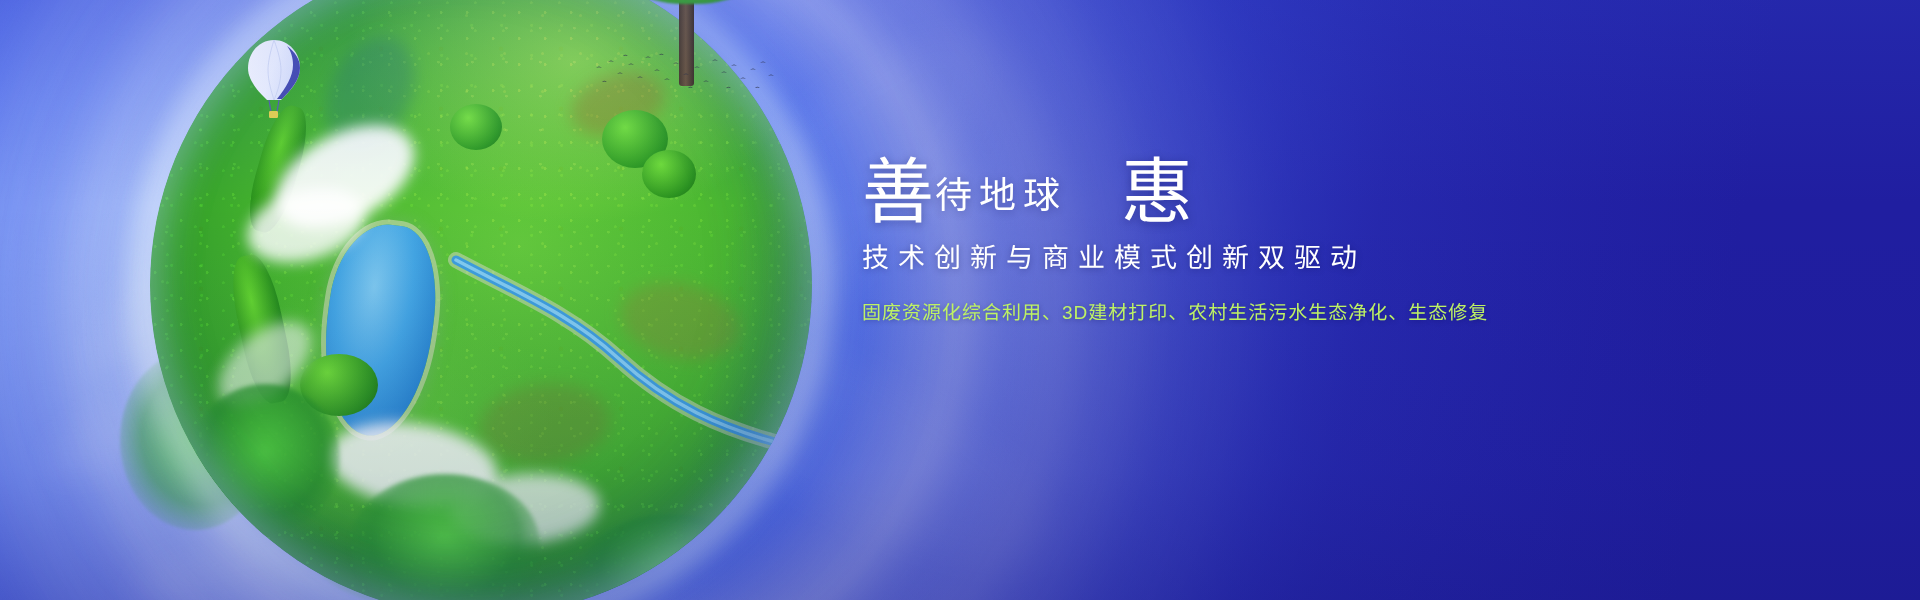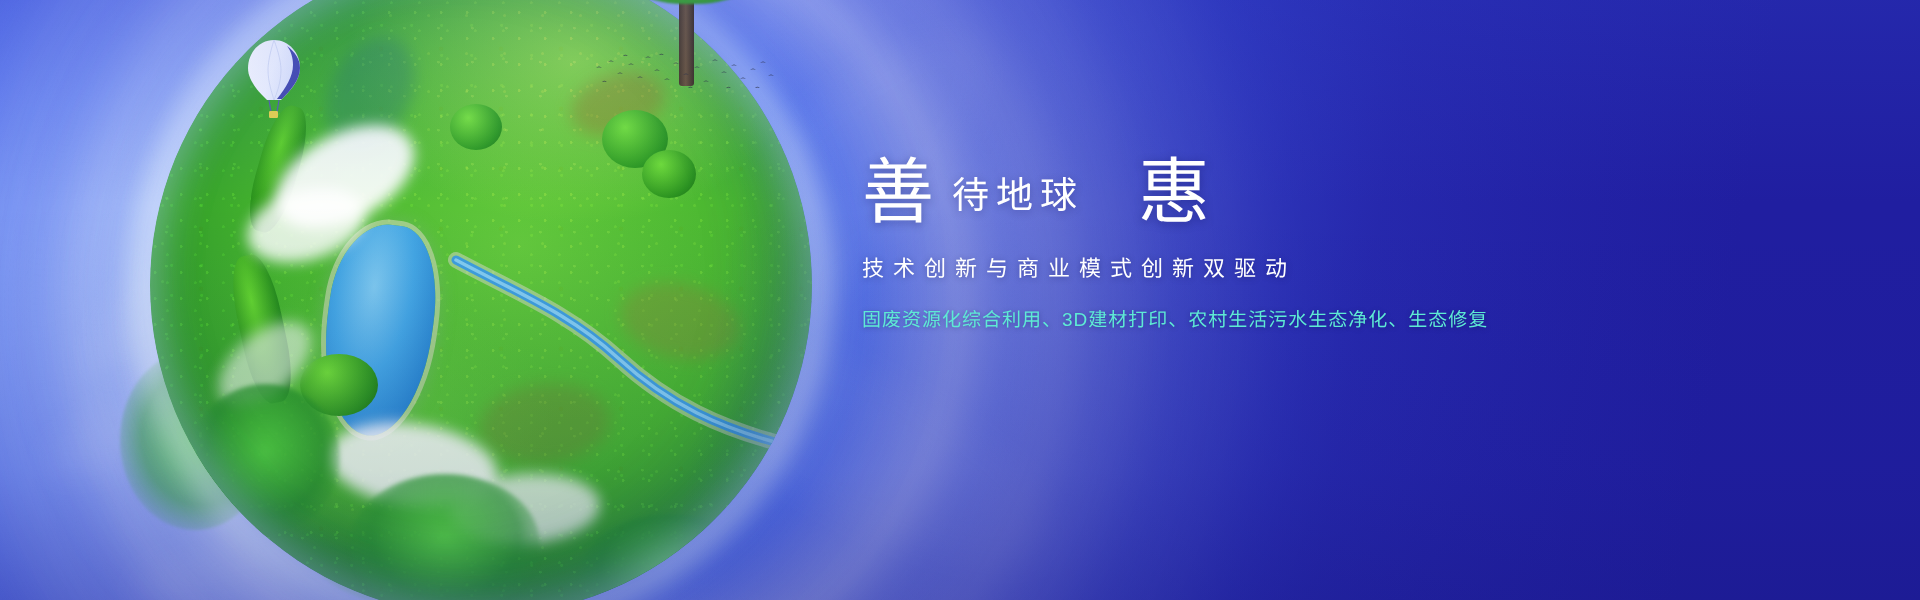--- a/index.html
+++ b/index.html
@@ -281,42 +281,42 @@
     text-shadow: 0 2px 10px rgba(10,10,70,.35);
     position: relative;
     top: 6px;
   }
   .hl-small {
     font-family: "DejaVu Serif", "Liberation Serif", serif;
     font-size: 37px;
     line-height: 1;
     letter-spacing: 7px;
     font-weight: 400;
-    margin-left: 18px;
+    margin-left: 1px;
     position: relative;
     top: -8px;
     text-shadow: 0 2px 8px rgba(10,10,70,.3);
   }
   .hl-gap { display: inline-block; width: 54px; }
 
   .subline {
-    margin-top: 28px;
-    font-size: 22px;
+    margin-top: 14px;
+    font-size: 27px;
     letter-spacing: 9px;
     font-weight: 400;
     white-space: nowrap;
     text-shadow: 0 1px 6px rgba(10,10,70,.35);
   }
   .descline {
     margin-top: 22px;
     font-size: 19px;
     letter-spacing: 1px;
     font-weight: 400;
     white-space: nowrap;
-    color: #5eead4;
+    color: #bef264;
     text-shadow: 0 1px 5px rgba(10,10,70,.35);
   }
   .cta {
     margin-top: 26px;
     display: inline-flex;
     align-items: center;
     justify-content: center;
     gap: 12px;
     width: 116px;
     height: 38px;

